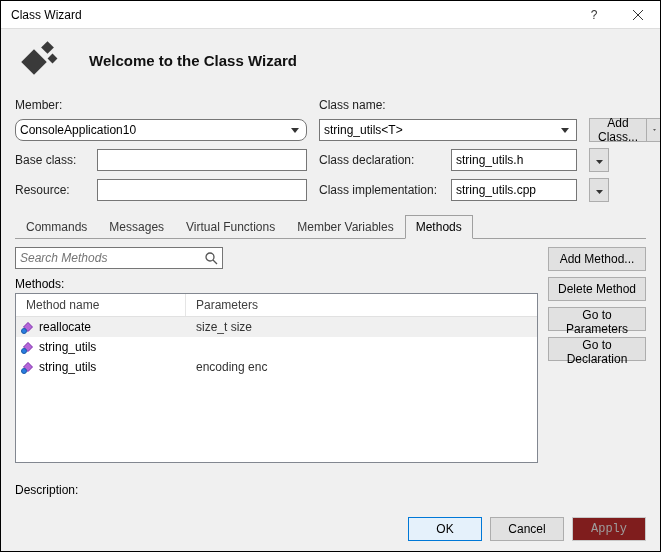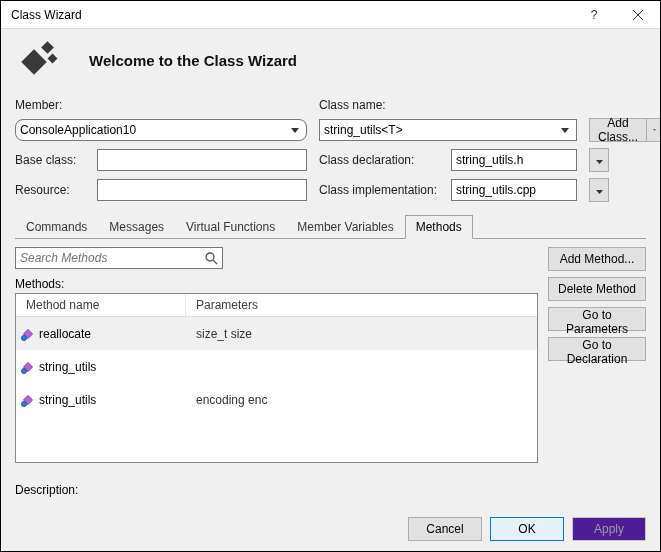--- a/index.html
+++ b/index.html
@@ -156,21 +156,21 @@
     font-size:12px;
     color:#404040;
     border-right:1px solid #e5e5e5;
   }
   .col-name { width: 170px; }
   .col-params { flex:1; border-right:none !important; }
   .lv-rows { flex:1; overflow:auto; }
   .lv-row {
     display:flex;
     align-items:center;
-    height: 33px;
+    height: 20px;
     font-size:12px;
   }
   .lv-row.sel { background:#f0f0f0; }
   .lv-row .cell-name {
     width:170px;
     display:flex;
     align-items:center;
     gap:5px;
     padding-left:6px;
   }
@@ -193,21 +193,21 @@
   .btn-std {
     height: 24px;
     border:1px solid #adadad;
     background:#e1e1e1;
     font-size:12px;
     font-family:inherit;
     padding:0 4px;
     text-align:center;
     color:#000;
   }
-  .btn-std:disabled { color:#9e9e9e; background:#4c1d95; border-color:#c8c8c8;}
+  .btn-std:disabled { color:#9e9e9e; background:#7f1d1d; border-color:#c8c8c8;font-family:Liberation Mono, monospace;}
   
   .footer {
     display:flex;
     justify-content:flex-end;
     gap:8px;
     padding:10px 14px;
     background:#f0f0f0;
   }
   .footer .btn-std { width:74px; }
   .footer .ok { border:1px solid #0078d7; background:#e5f1fb; }
@@ -367,16 +367,16 @@
       <button class="btn-std">Add Method...</button>
       <button class="btn-std">Delete Method</button>
       <button class="btn-std">Go to Parameters</button>
       <button class="btn-std">Go to Declaration</button>
     </div>
   </div>
 
 </div>
 
 <div class="footer">
+  <button class="btn-std ok">OK</button>
   <button class="btn-std">Cancel</button>
-  <button class="btn-std ok">OK</button>
   <button class="btn-std" disabled="">Apply</button>
 </div>
 
 </body></html>

